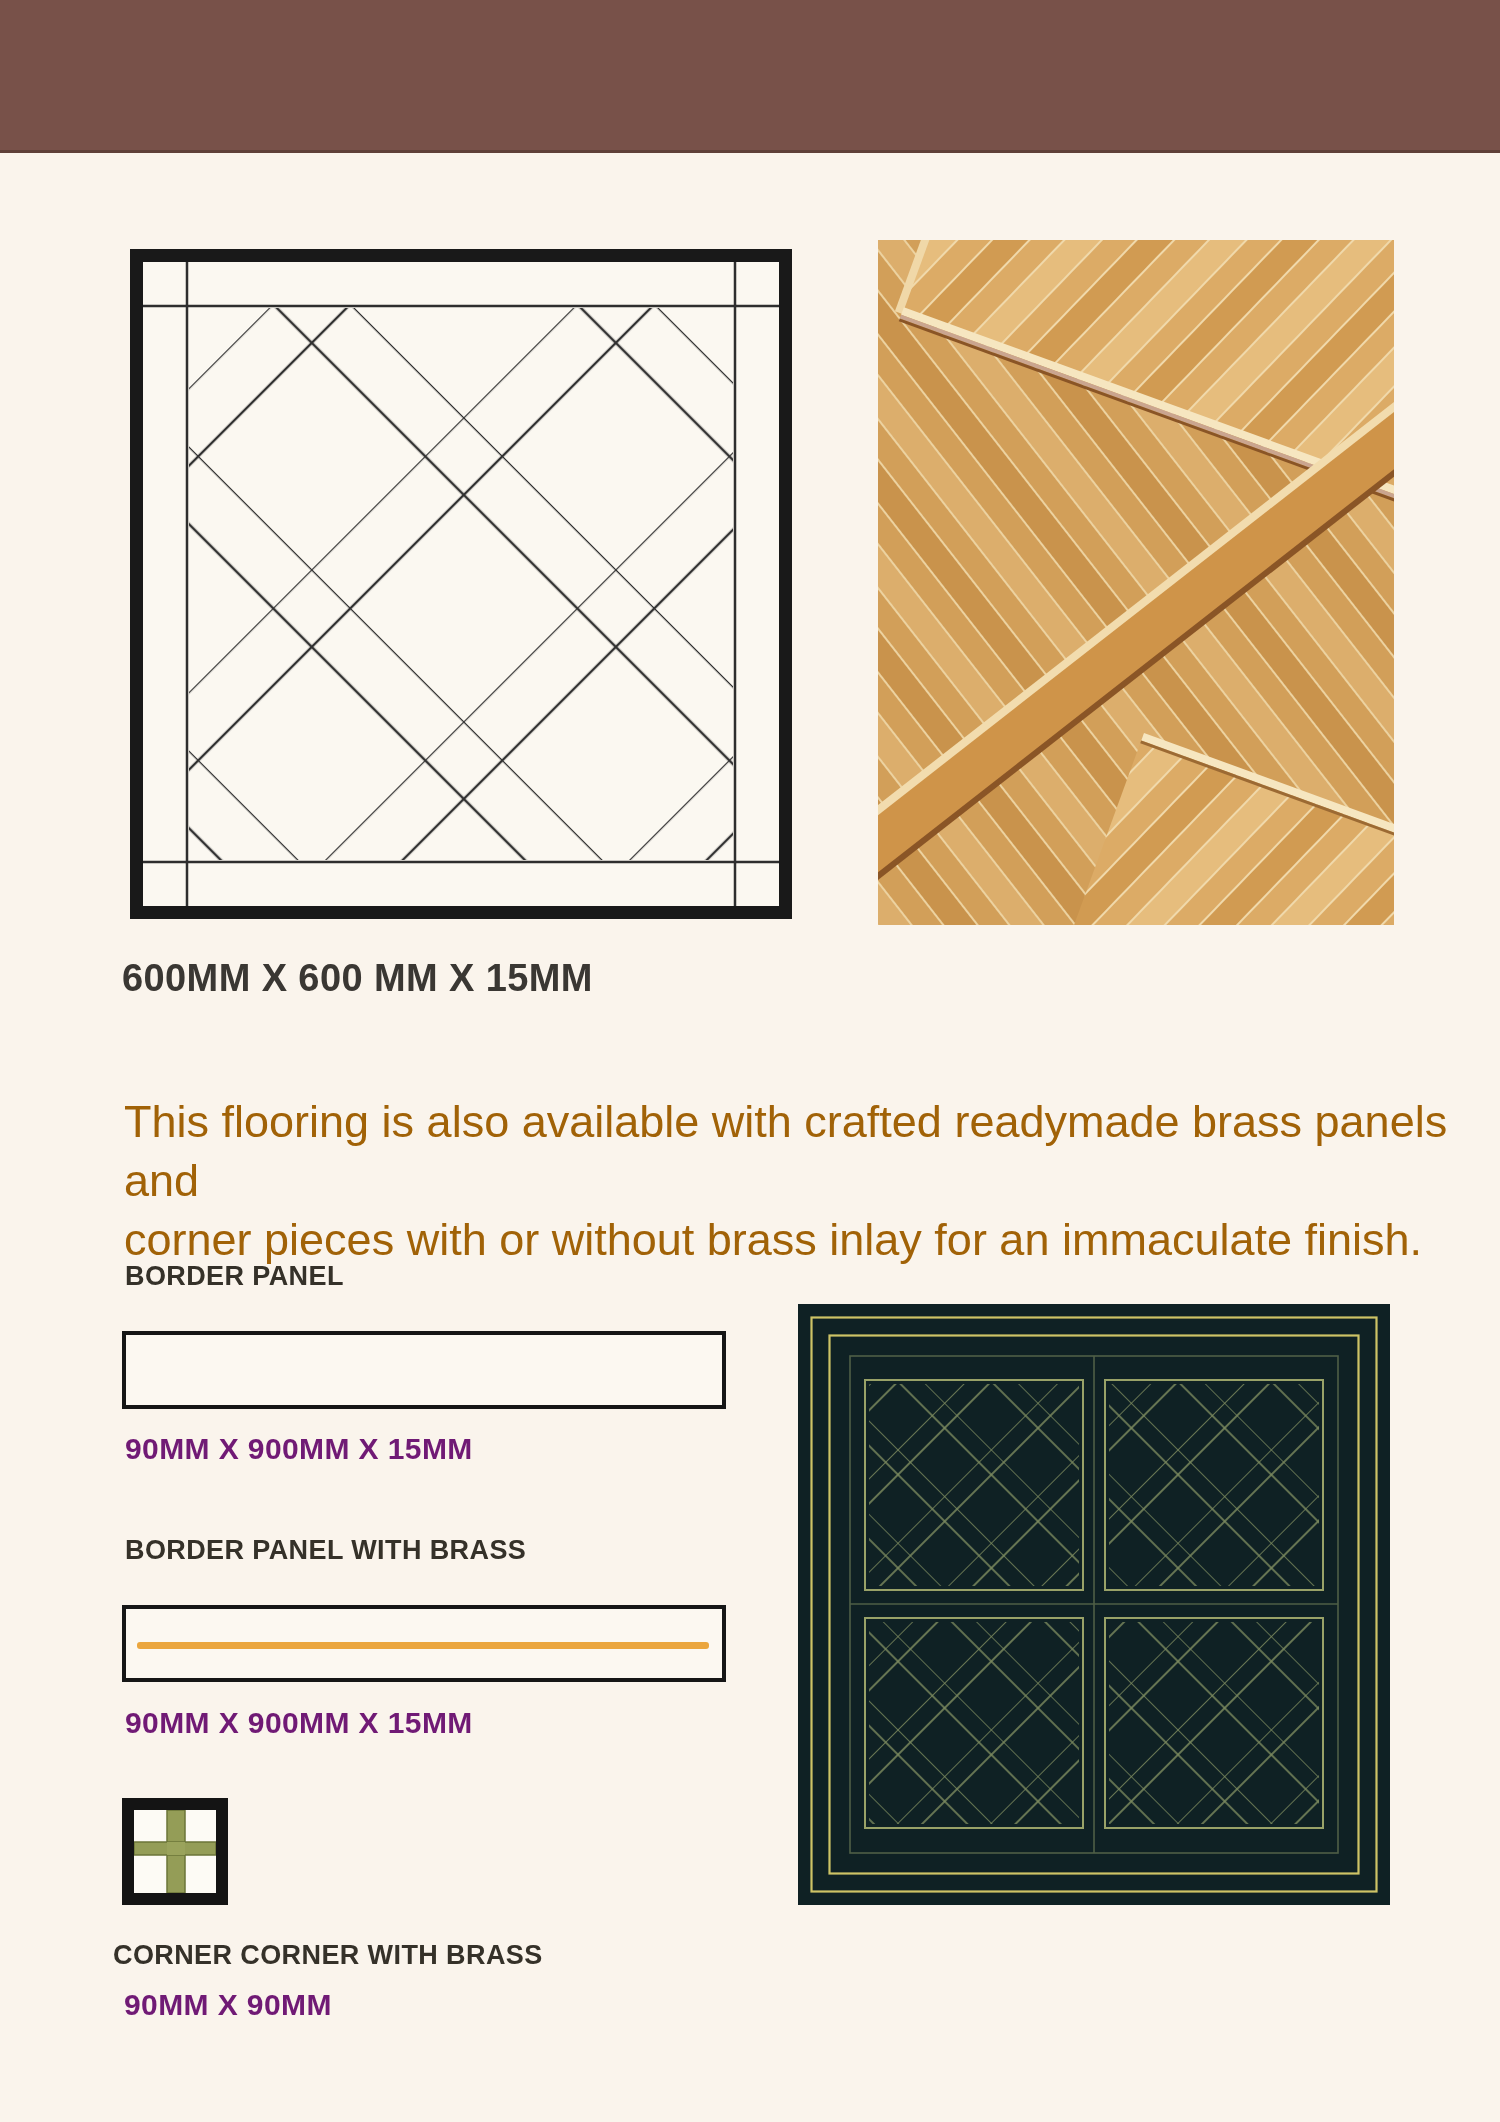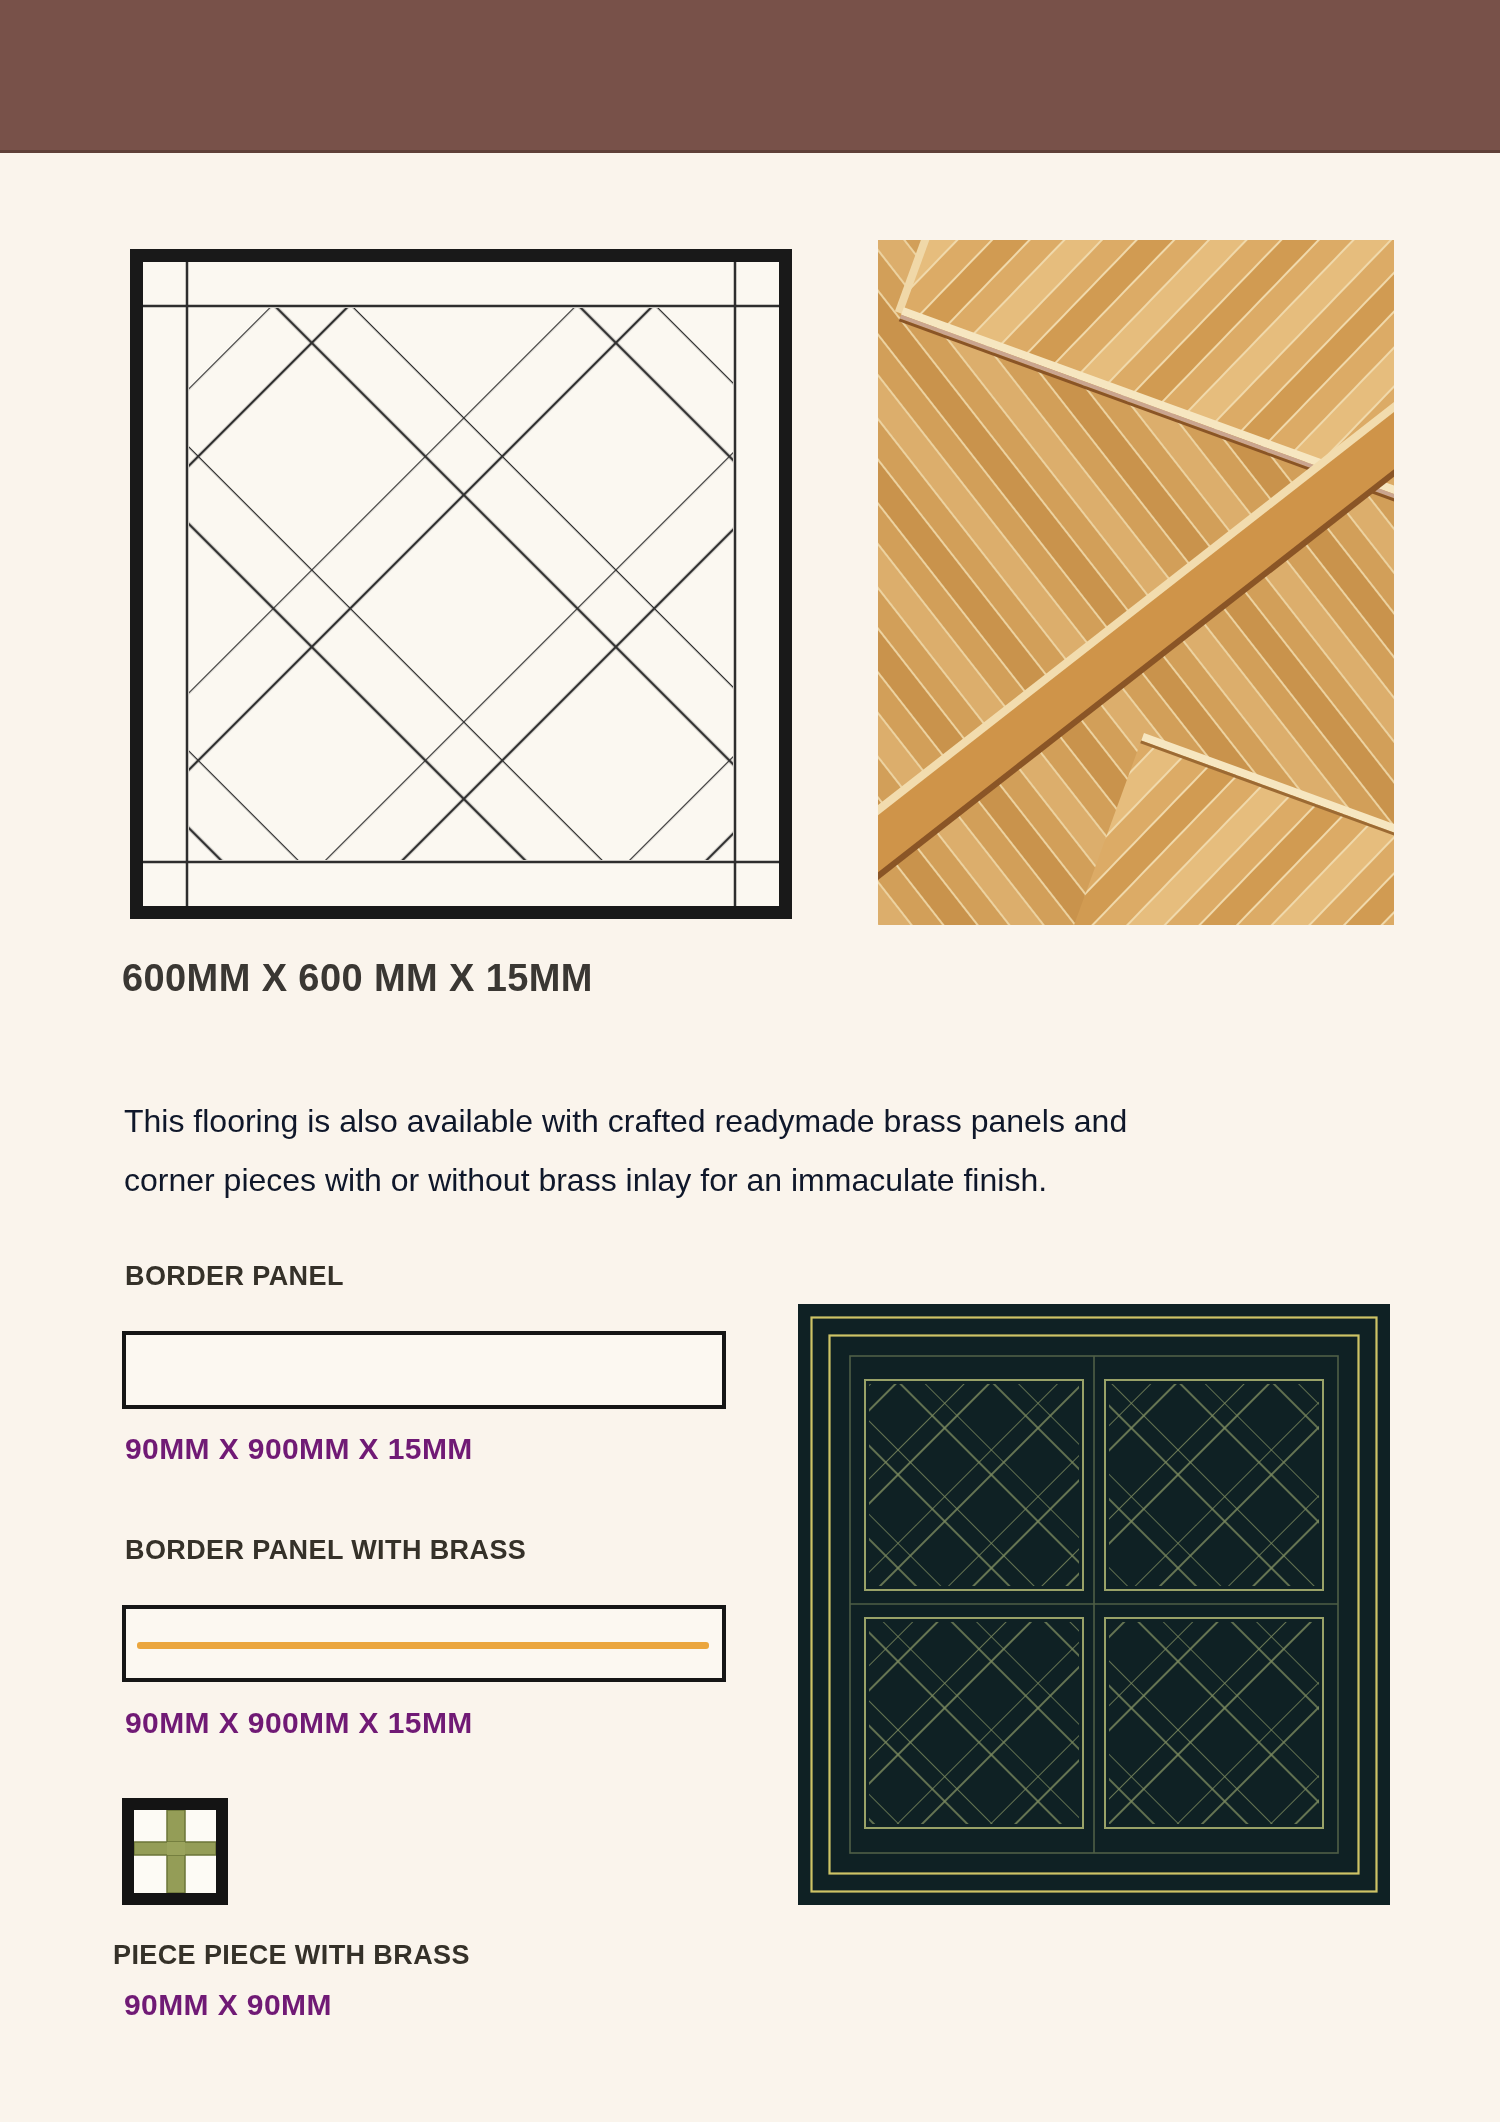--- a/index.html
+++ b/index.html
@@ -7,21 +7,21 @@
     position:relative;width:1500px;height:2122px;margin:0 auto;
     background:#faf4ec;overflow:hidden;
     font-family:Liberation Sans, sans-serif;color:#3a3633;
   }
   #topbar{position:absolute;left:0;top:0;width:1500px;height:150px;
     background:#785149;border-bottom:3px solid #5f4038;}
   .abs{position:absolute;}
   .dim-label{font-weight:700;font-size:30px;letter-spacing:.4px;color:#701a75;white-space:nowrap;}
   .big-dim{font-weight:700;font-size:38px;letter-spacing:.4px;color:#3a3733;white-space:nowrap;}
   .section-title{font-weight:700;font-size:27px;letter-spacing:.4px;color:#353129;white-space:nowrap;}
-  .para{font-weight:400;font-size:32px;line-height:59px;color:#0f172a;}
+  .para{font-weight:400;font-size:45px;line-height:59px;color:#a16207;}
   .panel-rect{box-sizing:border-box;width:604px;height:78px;background:#fcf8f1;border:4px solid #161616;}
   .brass-line{position:absolute;left:11px;top:33px;width:572px;height:7px;background:#eba63e;border-radius:3px;}
   svg{display:block;}
 </style>
 </head>
 <body>
 
 <div id="page">
 
   <div id="topbar"></div>
@@ -105,21 +105,21 @@
   <div class="abs" style="left:122px;top:1798px;">
     <svg width="106" height="107" viewBox="0 0 106 107">
       <rect width="106" height="107" fill="#fdfbf5"></rect>
       <rect x="45" y="12" width="18" height="83" fill="#949d57" stroke="#6b7538" stroke-width="1.5"></rect>
       <rect x="12" y="44" width="82" height="13" fill="#949d57" stroke="#6b7538" stroke-width="1.5"></rect>
       <rect x="45" y="44" width="18" height="13" fill="#9aa35c"></rect>
       <rect x="6" y="6" width="94" height="95" fill="none" stroke="#141414" stroke-width="12"></rect>
     </svg>
   </div>
 
-  <div class="abs section-title" style="left:113px;top:1940px;">PIECE PIECE WITH BRASS</div>
+  <div class="abs section-title" style="left:113px;top:1940px;">CORNER CORNER WITH BRASS</div>
   <div class="abs dim-label" style="left:124px;top:1988px;">90MM X 90MM</div>
 
   <div class="abs" style="left:798px;top:1304px;">
     <svg width="592" height="601" viewBox="0 0 592 601">
       <defs>
         <pattern id="wvQ" width="66" height="66" patternUnits="userSpaceOnUse" patternTransform="rotate(45 100 100)">
           <path d="M0 0H66 M0 18H66 M0 0V66 M18 0V66" stroke="#7b8a5e" stroke-width="1.6" fill="none"></path>
         </pattern>
       </defs>
       <rect width="592" height="601" fill="#0f2124"></rect>

